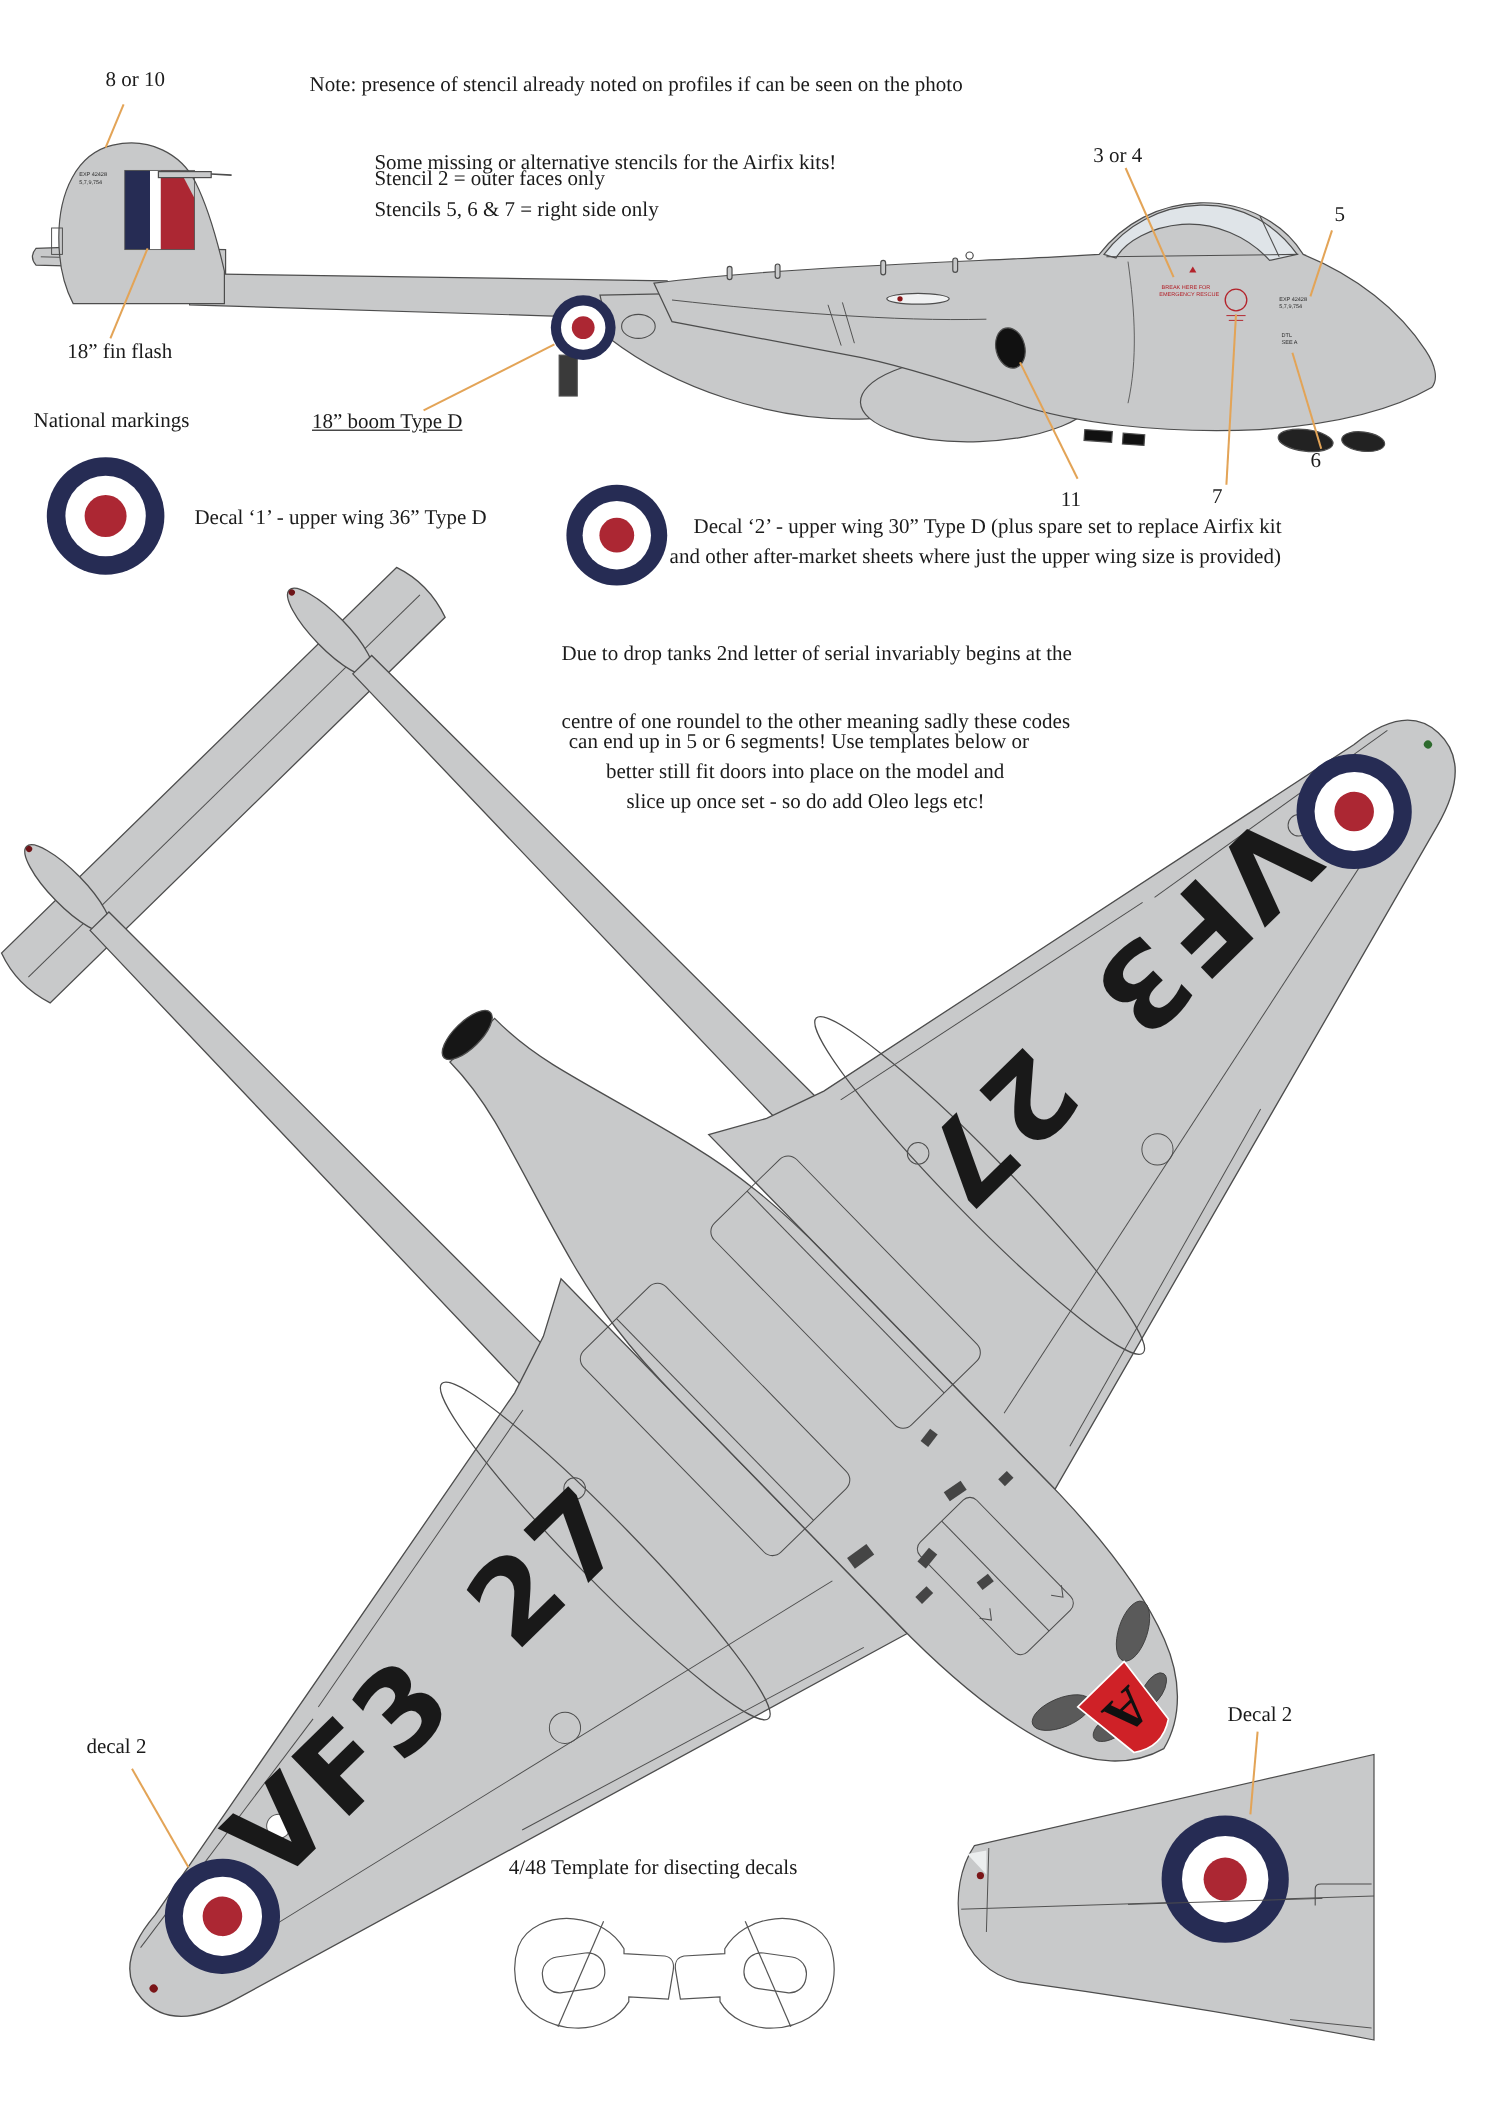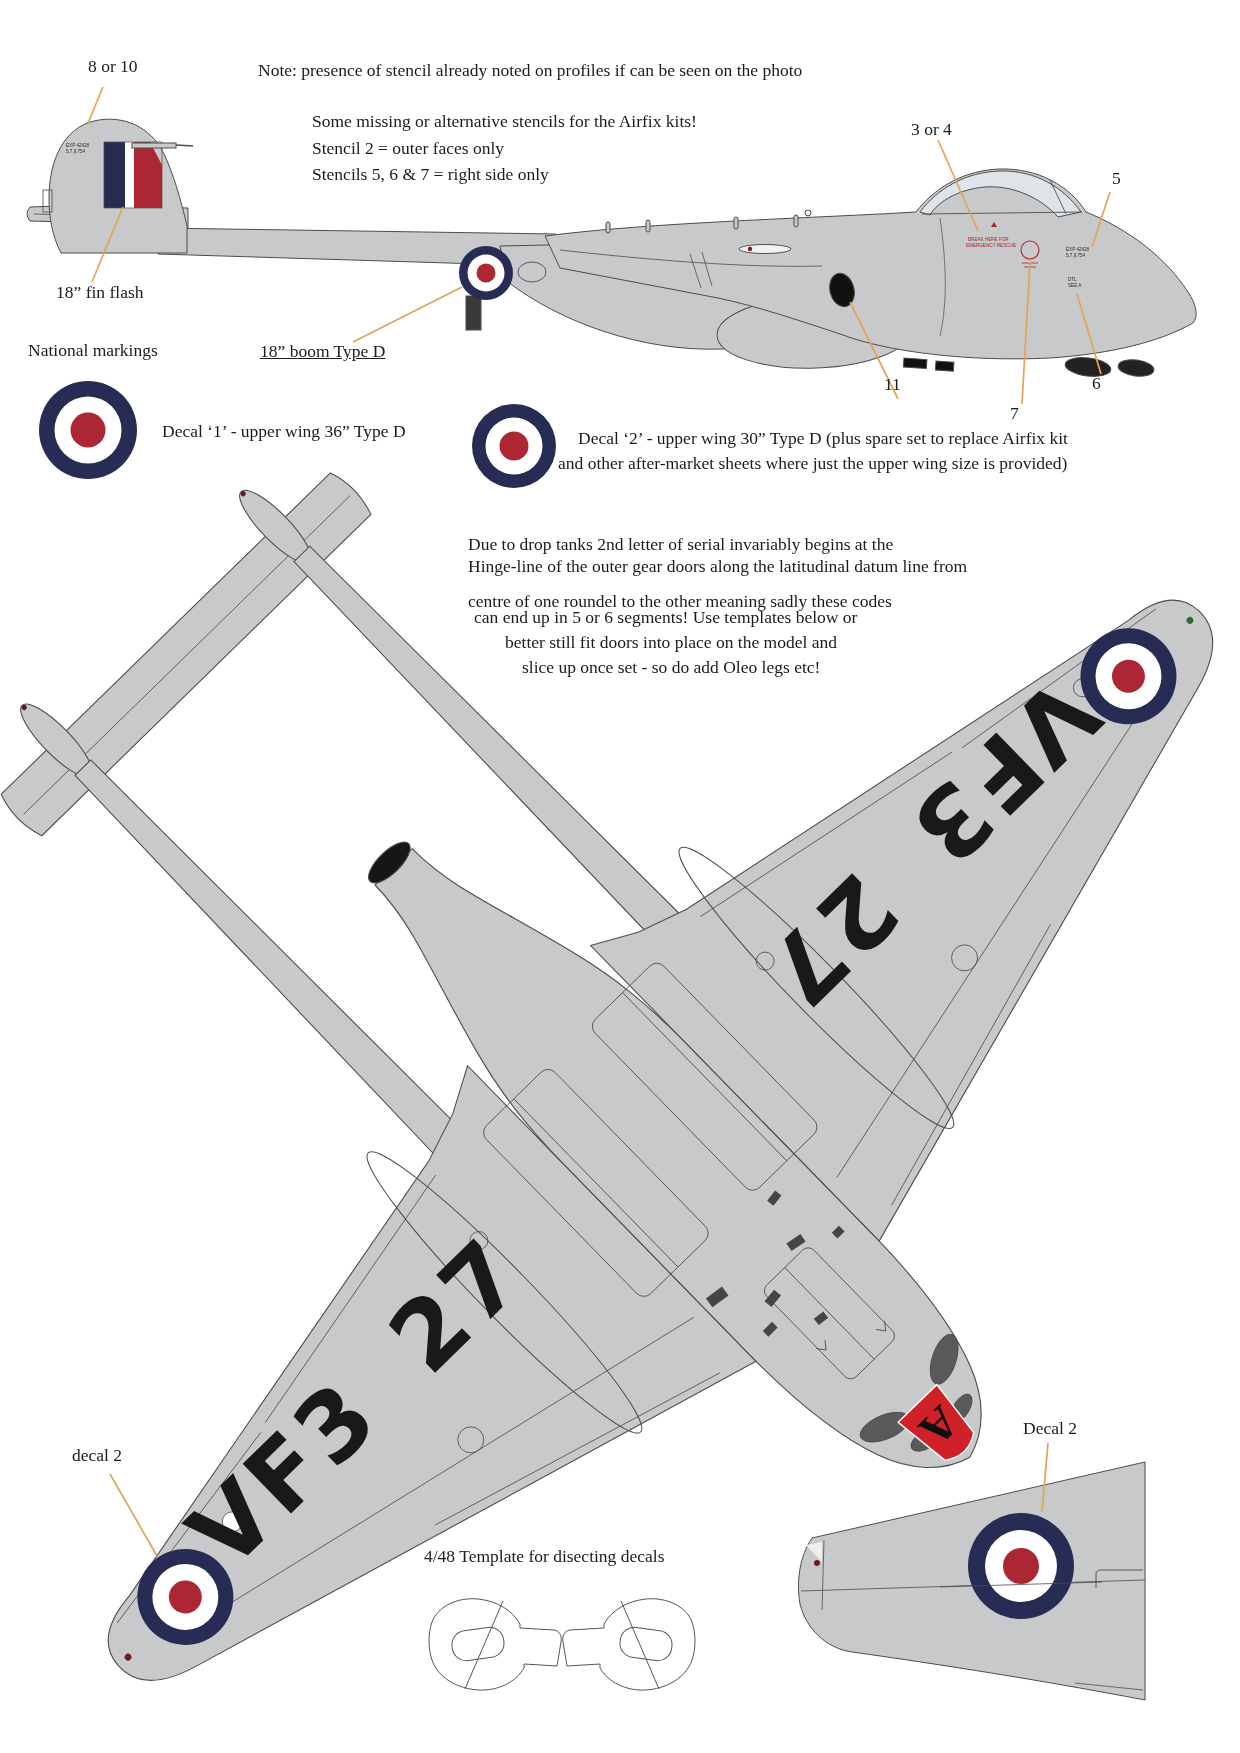--- a/index.html
+++ b/index.html
@@ -237,37 +237,36 @@
     <line x1="850" y1="302" x2="898" y2="399"></line>
     <line x1="1030" y1="262" x2="1022" y2="404"></line>
     <line x1="1077" y1="294" x2="1101" y2="374"></line>
     <line x1="110" y1="1474" x2="157" y2="1556"></line>
     <line x1="1048" y1="1443" x2="1042" y2="1512"></line>
   </g>
 </svg>
 
 <div class="label" style="left:88px;top:54px;">8 or 10</div>
 <div class="label" style="left:258px;top:58px;">Note: presence of stencil already noted on profiles if can be seen on the photo</div>
-<div class="label" style="left:312px;top:109px;">Some missing or alternative stencils for the Airfix kits!</div>
+<div class="label" style="left:312px;top:123px;">Some missing or alternative stencils for the Airfix kits!</div>
 <div class="label" style="left:312px;top:136px;">Stencil 2 = outer faces only</div>
 <div class="label" style="left:312px;top:162px;text-align:right;">Stencils 5, 6 &amp; 7 = right side only</div>
 <div class="label" style="left:911px;top:117px;">3 or 4</div>
 <div class="label" style="left:1112px;top:166px;">5</div>
 <div class="label" style="left:56px;top:280px;">18” fin flash</div>
 <div class="label" style="left:28px;top:338px;">National markings</div>
 <div class="label" style="left:260px;top:339px;text-decoration:underline;">18” boom Type D</div>
-<div class="label" style="left:884px;top:372px;">11</div>
+<div class="label" style="left:884px;top:404px;">11</div>
 <div class="label" style="left:1010px;top:401px;">7</div>
 <div class="label" style="left:1092px;top:371px;">6</div>
 <div class="label" style="left:162px;top:419px;">Decal ‘1’ - upper wing 36” Type D</div>
 <div class="label" style="left:578px;top:426px;">Decal ‘2’ - upper wing 30” Type D (plus spare set to replace Airfix kit</div>
 <div class="label" style="left:558px;top:451px;">and other after-market sheets where just the upper wing size is provided)</div>
 
 <div class="label" style="left:468px;top:532px;text-align:right;">Due to drop tanks 2nd letter of serial invariably begins at the</div>
-<div class="label" style="left:468px;top:554px;">Hinge-line of the outer gear doors along the latitudinal datum line from</div>
 <div class="label" style="left:468px;top:589px;font-family:Liberation Serif, serif;">centre of one roundel to the other meaning sadly these codes</div>
 <div class="label" style="left:474px;top:605px;">can end up in 5 or 6 segments! Use templates below or</div>
 <div class="label" style="left:505px;top:630px;">better still fit doors into place on the model and</div>
 <div class="label" style="left:522px;top:655px;">slice up once set - so do add Oleo legs etc!</div>
 
 <div class="label" style="left:72px;top:1443px;">decal 2</div>
 <div class="label" style="left:424px;top:1544px;">4/48 Template for disecting decals</div>
 <div class="label" style="left:1023px;top:1416px;">Decal 2</div>
 
 </div>

